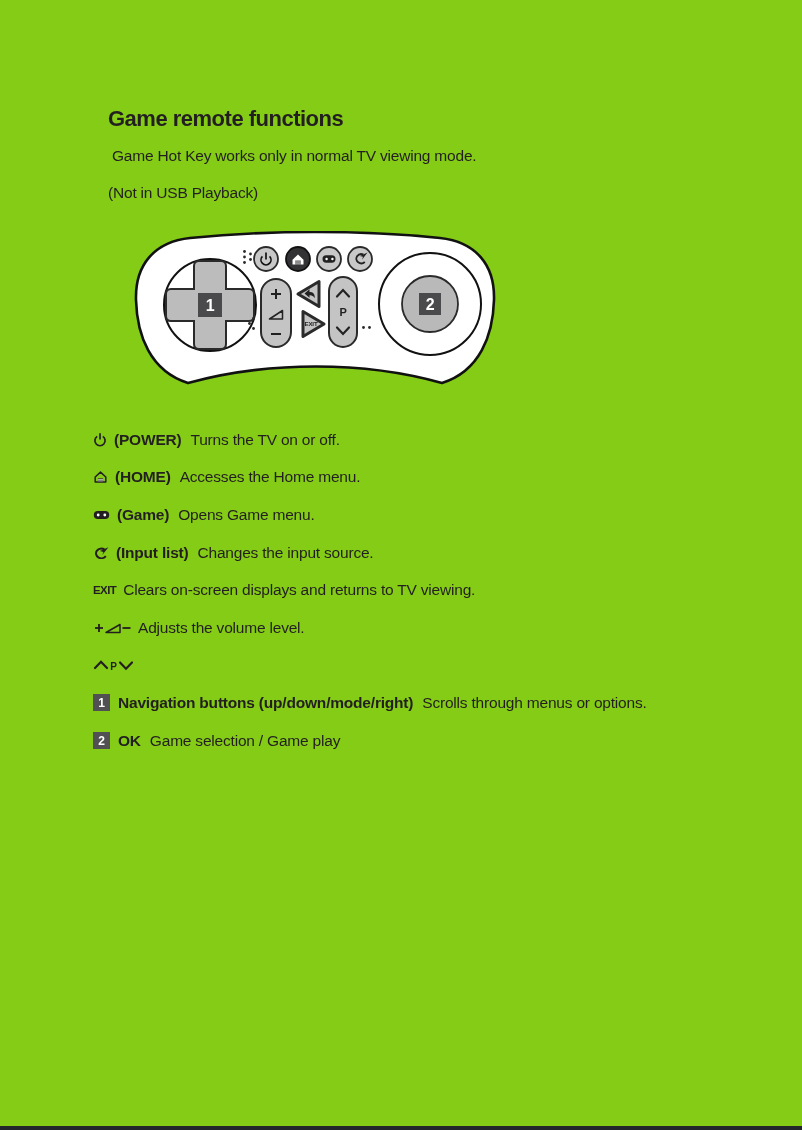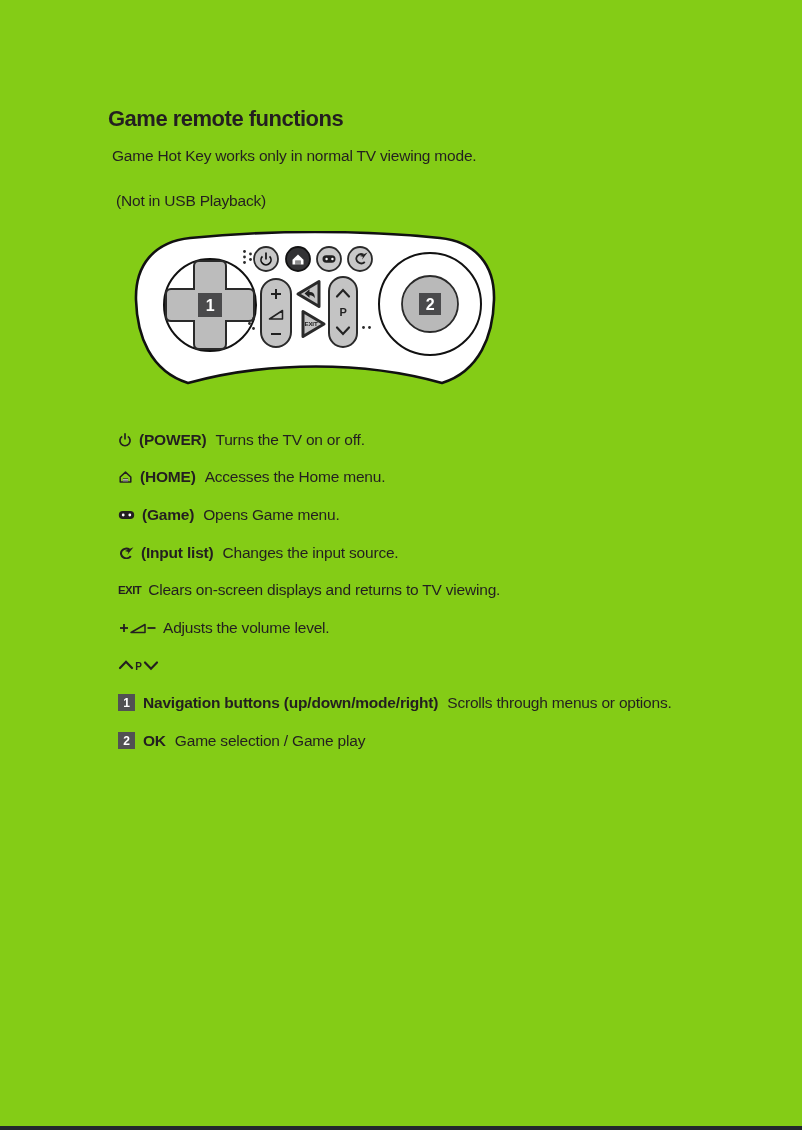--- a/index.html
+++ b/index.html
@@ -6,23 +6,23 @@
   .page{
     position:relative;width:802px;height:1130px;background:#84cc16;
     font-family:"Liberation Sans","DejaVu Sans",sans-serif;
     color:#231f20;overflow:hidden;letter-spacing:-0.2px;
   }
   .title{
     position:absolute;left:108px;top:106px;margin:0;
     font-size:22px;font-weight:bold;letter-spacing:-0.5px;
   }
   .intro1{position:absolute;left:112px;top:147px;margin:0;font-size:15.5px;}
-  .intro2{position:absolute;left:108px;top:184px;margin:8px;font-size:15.5px;}
+  .intro2{position:absolute;left:108px;top:184px;margin:0;font-size:15.5px;}
   .remote-wrap{position:absolute;left:128px;top:231px;width:374px;height:166px;}
-  .functions{position:absolute;left:118px;top:421px;width:660px;}
+  .functions{position:absolute;left:93px;top:421px;width:660px;}
   .frow{display:flex;align-items:center;height:37.6px;font-size:15.5px;}
   .ic{display:inline-flex;align-items:center;justify-content:center;margin-right:7px;}
   .lbl{font-weight:bold;margin-right:9px;white-space:nowrap;}
   .desc{white-space:nowrap;}
   .exit-txt{font-weight:bold;font-size:11.5px;letter-spacing:-0.6px;transform:scaleY(0.95);}
   .badge{
     width:17px;height:17px;background:#515153;color:#fff;
     display:inline-flex;align-items:center;justify-content:center;
     font-size:12px;font-weight:bold;margin-right:8px;flex:none;letter-spacing:0;
   }

